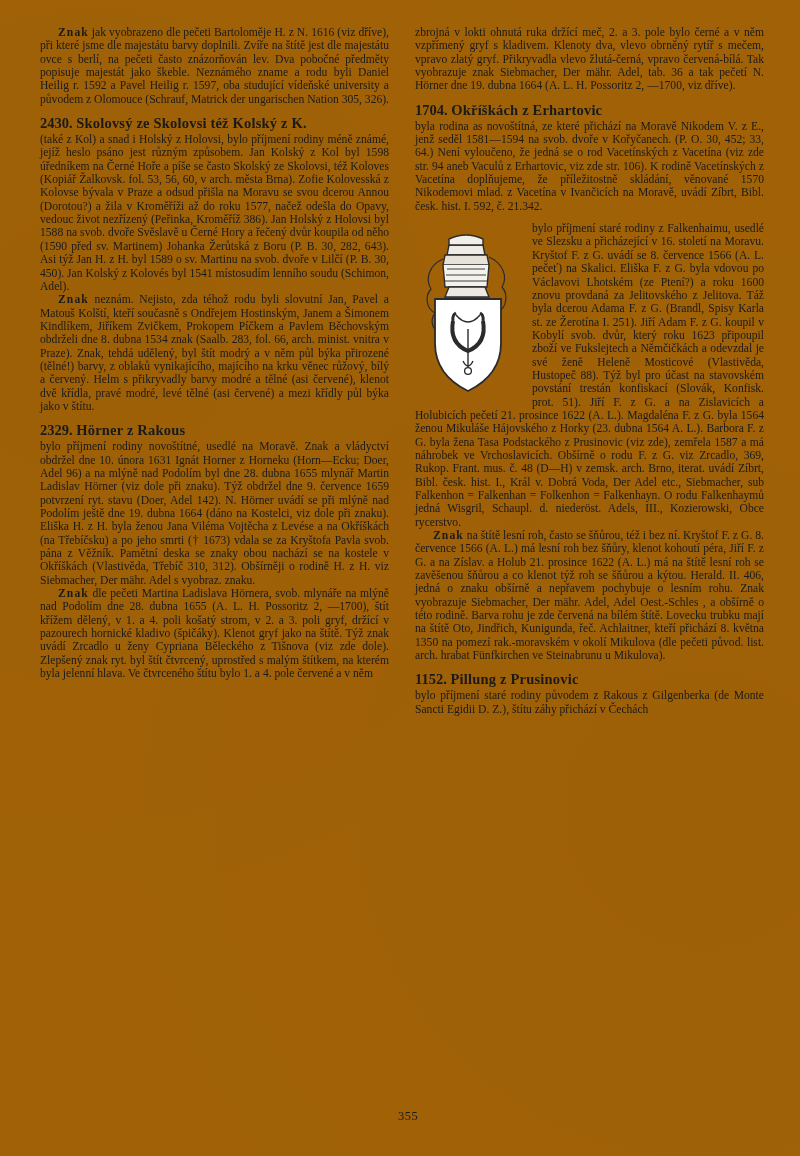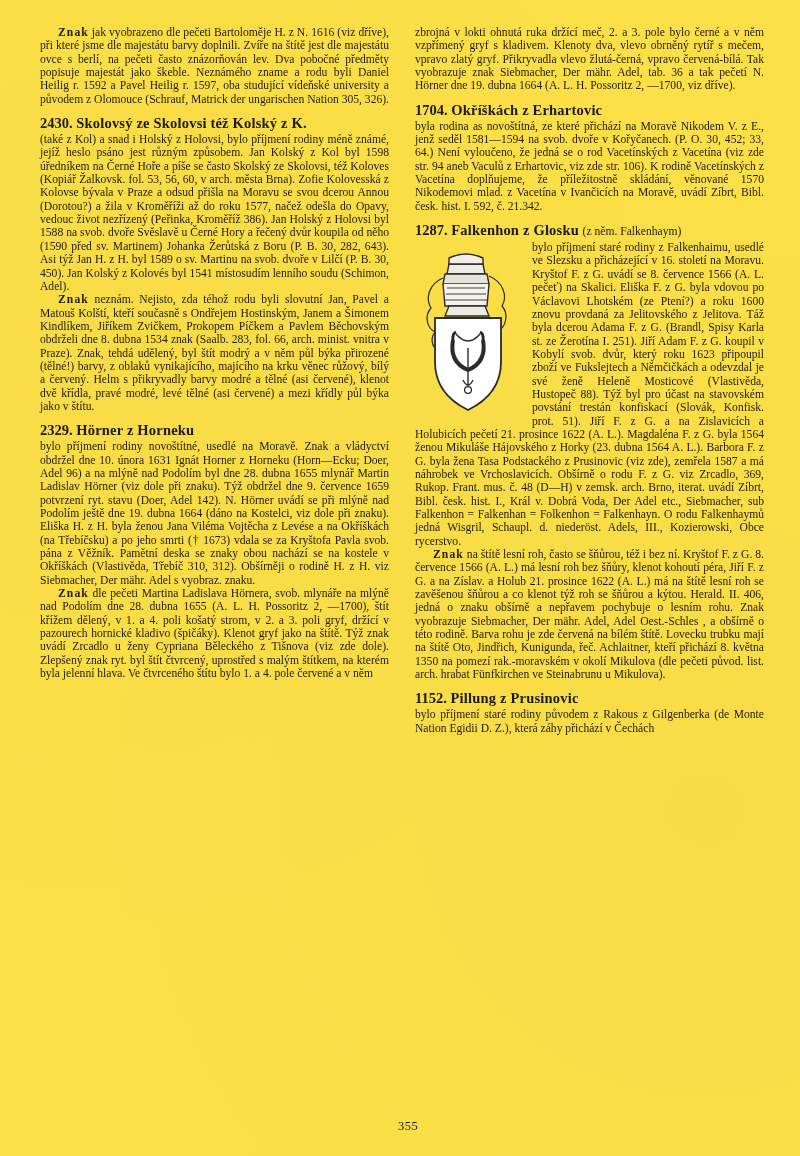--- a/index.html
+++ b/index.html
@@ -12,21 +12,21 @@
     height: 1156px;
     font-family: "Liberation Serif", serif;
     color: #1a1a1a;
     position: relative;
     overflow: hidden;
   }
   .page {
     position: relative;
     width: 800px;
     height: 1156px;
-    background: #fde047;
+    background: #a16207;
     padding: 0;
     box-sizing: border-box;
   }
   .page::before{
     content:"";
     position:absolute;
     inset:0;
     background:
       radial-gradient(circle at 12% 30%, rgba(0,0,0,0.018), transparent 60%),
       radial-gradient(circle at 88% 70%, rgba(0,0,0,0.02), transparent 62%);
@@ -93,21 +93,21 @@
   }
   .shield {
     position: absolute;
     left: 4px;
     top: 0;
     width: 98px;
     height: 172px;
   }
   .pagenum {
     position: absolute;
-    bottom: 22px;
+    bottom: 32px;
     left: 0;
     right: 0;
     text-align: center;
     font-size: 12.5px;
     letter-spacing: 0.5px;
     padding-left: 16px;
   }
 </style>
 </head>
 <body>
@@ -127,21 +127,21 @@
           <span class="entry-title">též Kolský z K.</span>
         </div>
         <p>(také z Kol) a snad i Holský z Holovsi, bylo příjmení rodiny méně známé, jejíž heslo psáno jest různým způsobem. Jan Kolský z Kol byl 1598 úředníkem na Černé Hoře a píše se často Skolský ze Skolovsi, též Koloves (Kopiář Žalkovsk. fol. 53, 56, 60, v arch. města Brna). Zofie Kolovesská z Kolovse bývala v Praze a odsud přišla na Moravu se svou dcerou Annou (Dorotou?) a žila v Kroměříži až do roku 1577, načež odešla do Opavy, vedouc život nezřízený (Peřinka, Kroměříž 386). Jan Holský z Holovsi byl 1588 na svob. dvoře Svěslavě u Černé Hory a řečený dvůr koupila od něho (1590 před sv. Martinem) Johanka Žerůtská z Boru (P. B. 30, 282, 643). Asi týž Jan H. z H. byl 1589 o sv. Martinu na svob. dvoře v Lilčí (P. B. 30, 450). Jan Kolský z Kolovés byl 1541 místosudím lenního soudu (Schimon, Adel).</p>
       </div>
 
       <p class="indent gap-s"><span class="lead spaced">Znak</span><span> neznám. Nejisto, zda téhož rodu byli slovutní Jan, Pavel a Matouš Kolští, kteří současně s Ondřejem Hostinským, Janem a Šimonem Kindlíkem, Jiříkem Zvičkem, Prokopem Píčkem a Pavlem Běchovským obdrželi dne 8. dubna 1534 znak (Saalb. 283, fol. 66, arch. minist. vnitra v Praze). Znak, tehdá udělený, byl štít modrý a v něm půl býka přirozené (tělné!) barvy, z oblaků vynikajícího, majícího na krku věnec růžový, bílý a červený. Helm s přikryvadly barvy modré a tělné (asi červené), klenot dvě křídla, pravé modré, levé tělné (asi červené) a mezi křídly půl býka jako v štítu.</span></p>
 
       <div class="entry">
         <div class="entry-head">
           <span class="entry-num">2329.</span>
-          <span class="entry-title">Hörner z Horneku</span>
+          <span class="entry-title">Hörner z Rakous</span>
         </div>
         <p>bylo příjmení rodiny novoštítné, usedlé na Moravě. Znak a vládyctví obdržel dne 10. února 1631 Ignát Horner z Horneku (Horn—Ecku; Doer, Adel 96) a na mlýně nad Podolím byl dne 28. dubna 1655 mlynář Martin Ladislav Hörner (viz dole při znaku). Týž obdržel dne 9. července 1659 potvrzení ryt. stavu (Doer, Adel 142). N. Hörner uvádí se při mlýně nad Podolím ještě dne 19. dubna 1664 (dáno na Kostelci, viz dole při znaku). Eliška H. z H. byla ženou Jana Viléma Vojtěcha z Levése a na Okříškách (na Třebíčsku) a po jeho smrti († 1673) vdala se za Kryštofa Pavla svob. pána z Věžník. Pamětní deska se znaky obou nachází se na kostele v Okříškách (Vlastivěda, Třebíč 310, 312). Obšírněji o rodině H. z H. viz Siebmacher, Der mähr. Adel s vyobraz. znaku.</p>
       </div>
 
       <p class="indent gap-s"><span class="lead spaced">Znak</span><span> dle pečeti Martina Ladislava Hörnera, svob. mlynáře na mlýně nad Podolím dne 28. dubna 1655 (A. L. H. Possoritz 2, —1700), štít křížem dělený, v 1. a 4. poli košatý strom, v 2. a 3. poli gryf, držící v pazourech hornické kladivo (špičáky). Klenot gryf jako na štítě. Týž znak uvádí Zrcadlo u ženy Cypriana Běleckého z Tišnova (viz zde dole). Zlepšený znak ryt. byl štít čtvrcený, uprostřed s malým štítkem, na kterém byla jelenní hlava. Ve čtvrceného štítu bylo 1. a 4. pole červené a v něm</span></p>
 
     </div>
 
     <div class="col">
 
@@ -149,25 +149,20 @@
 
       <div class="entry">
         <div class="entry-head">
           <span class="entry-num">1704.</span>
           <span class="entry-title">Okříškách z Erhartovic</span>
         </div>
         <p>byla rodina as novoštítná, ze které přichází na Moravě Nikodem V. z E., jenž seděl 1581—1594 na svob. dvoře v Kořyčanech. (P. O. 30, 452; 33, 64.) Není vyloučeno, že jedná se o rod Vacetínských z Vacetína (viz zde str. 94 aneb Vaculů z Erhartovic, viz zde str. 106). K rodině Vacetínských z Vacetína doplňujeme, že příležitostně skládání, věnované 1570 Nikodemovi mlad. z Vacetína v Ivančicích na Moravě, uvádí Zíbrt, Bibl. česk. hist. I. 592, č. 21.342.</p>
       </div>
 
       <div class="entry">
-        <div class="entry-head">
-          <span class="entry-num">1287.</span>
-          <span class="entry-title">Falkenhon z Glosku</span>
-          <span class="entry-suffix">(z něm. Falkenhaym)</span>
-        </div>
 
         <div class="arms-wrap">
           <svg class="shield" viewBox="0 0 98 172" xmlns="http://www.w3.org/2000/svg">
 
             <g stroke="#2b2b2b" fill="none" stroke-width="1.4">
 
               <path d="M24 34 C10 40 6 54 12 64 C5 72 8 84 16 88 C10 96 14 106 22 108" stroke-width="1.2"></path>
               <path d="M70 32 C84 38 89 52 83 62 C90 70 87 83 79 87 C85 95 81 105 73 107" stroke-width="1.2"></path>
 
               <path d="M30 20 L64 20 L66 30 L28 30 Z" fill="#efece6"></path>
@@ -201,20 +196,20 @@
         <p>bylo příjmení staré rodiny z Falkenhaimu, usedlé ve Slezsku a přicházející v 16. století na Moravu. Kryštof F. z G. uvádí se 8. července 1566 (A. L. pečeť) na Skalici. Eliška F. z G. byla vdovou po Václavovi Lhotském (ze Ptení?) a roku 1600 znovu provdaná za Jelitovského z Jelitova. Táž byla dcerou Adama F. z G. (Brandl, Spisy Karla st. ze Žerotína I. 251). Jiří Adam F. z G. koupil v Kobylí svob. dvůr, který roku 1623 připoupil zboží ve Fukslejtech a Němčičkách a odevzdal je své ženě Heleně Mosticové (Vlastivěda, Hustopeč 88). Týž byl pro účast na stavovském povstání trestán konfiskací (Slovák, Konfisk. prot. 51). Jiří F. z G. a na Zislavicích a Holubicích pečetí 21. prosince 1622 (A. L.). Magdaléna F. z G. byla 1564 ženou Mikuláše Hájovského z Horky (23. dubna 1564 A. L.). Barbora F. z G. byla žena Tasa Podstackého z Prusinovic (viz zde), zemřela 1587 a má náhrobek ve Vrchoslavicích. Obšírně o rodu F. z G. viz Zrcadlo, 369, Rukop. Frant. mus. č. 48 (D—H) v zemsk. arch. Brno, iterat. uvádí Zíbrt, Bibl. česk. hist. I., Král v. Dobrá Voda, Der Adel etc., Siebmacher, sub Falkenhon = Falkenhan = Folkenhon = Falkenhayn. O rodu Falkenhaymů jedná Wisgril, Schaupl. d. niederöst. Adels, III., Kozierowski, Obce rycerstvo.</p>
       </div>
 
       <p class="indent gap-s"><span class="lead spaced">Znak</span><span> na štítě lesní roh, často se šňůrou, též i bez ní. Kryštof F. z G. 8. července 1566 (A. L.) má lesní roh bez šňůry, klenot kohoutí péra, Jiří F. z G. a na Zíslav. a Holub 21. prosince 1622 (A. L.) má na štítě lesní roh se zavěšenou šňůrou a co klenot týž roh se šňůrou a kýtou. Herald. II. 406, jedná o znaku obšírně a nepřavem pochybuje o lesním rohu. Znak vyobrazuje Siebmacher, Der mähr. Adel, Adel Oest.-Schles , a obšírně o této rodině. Barva rohu je zde červená na bílém štítě. Lovecku trubku mají na štítě Oto, Jindřich, Kunigunda, řeč. Achlaitner, kteří přichází 8. května 1350 na pomezí rak.-moravském v okolí Mikulova (dle pečeti původ. list. arch. hrabat Fünfkirchen ve Steinabrunu u Mikulova).</span></p>
 
       <div class="entry">
         <div class="entry-head">
           <span class="entry-num">1152.</span>
           <span class="entry-title">Pillung z Prusinovic</span>
         </div>
-        <p>bylo příjmení staré rodiny původem z Rakous z Gilgenberka (de Monte Nation Egidii D. Z.), která záhy přichází v Čechách</p>
+        <p>bylo příjmení staré rodiny původem z Rakous z Gilgenberka (de Monte Sancti Egidii D. Z.), štítu záhy přichází v Čechách</p>
       </div>
 
     </div>
   </div>
 
   <div class="pagenum">355</div>
 </div>
 
 </body></html>

